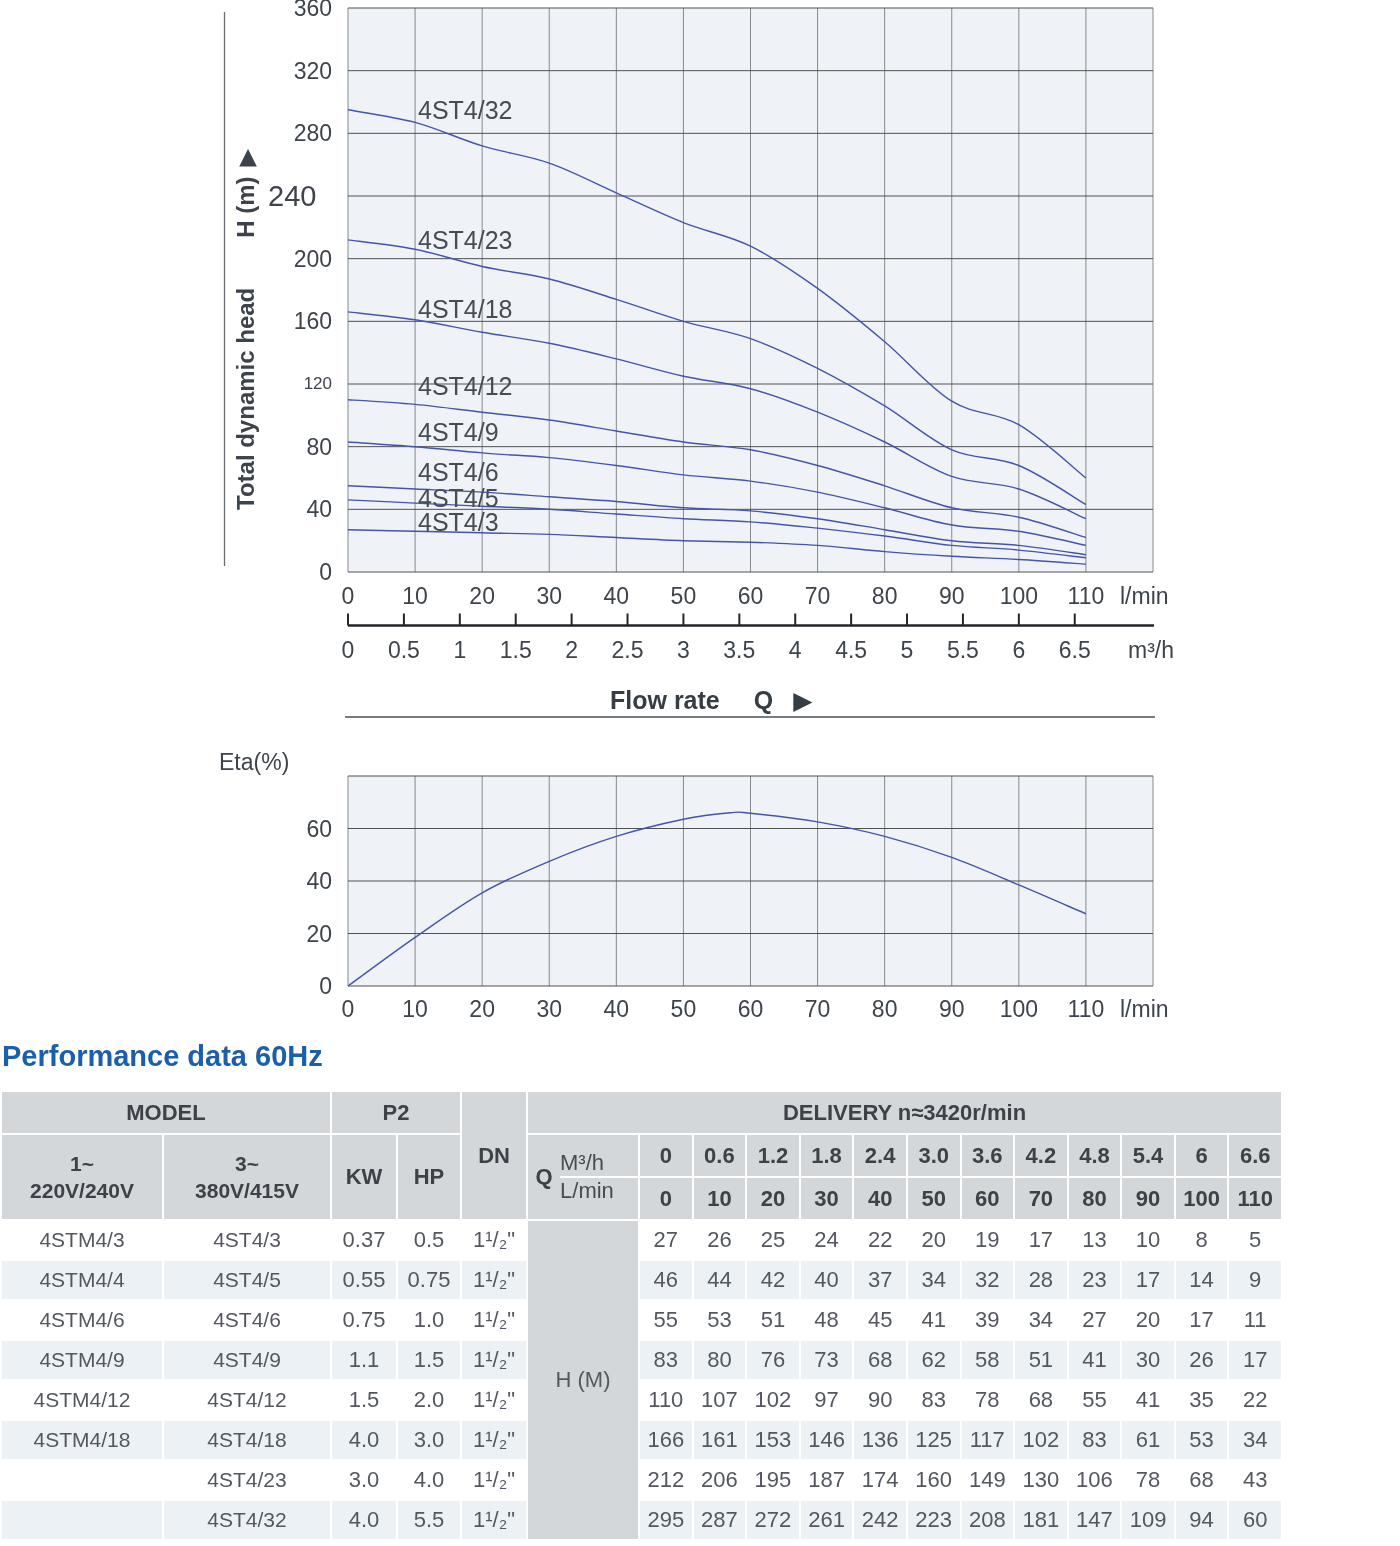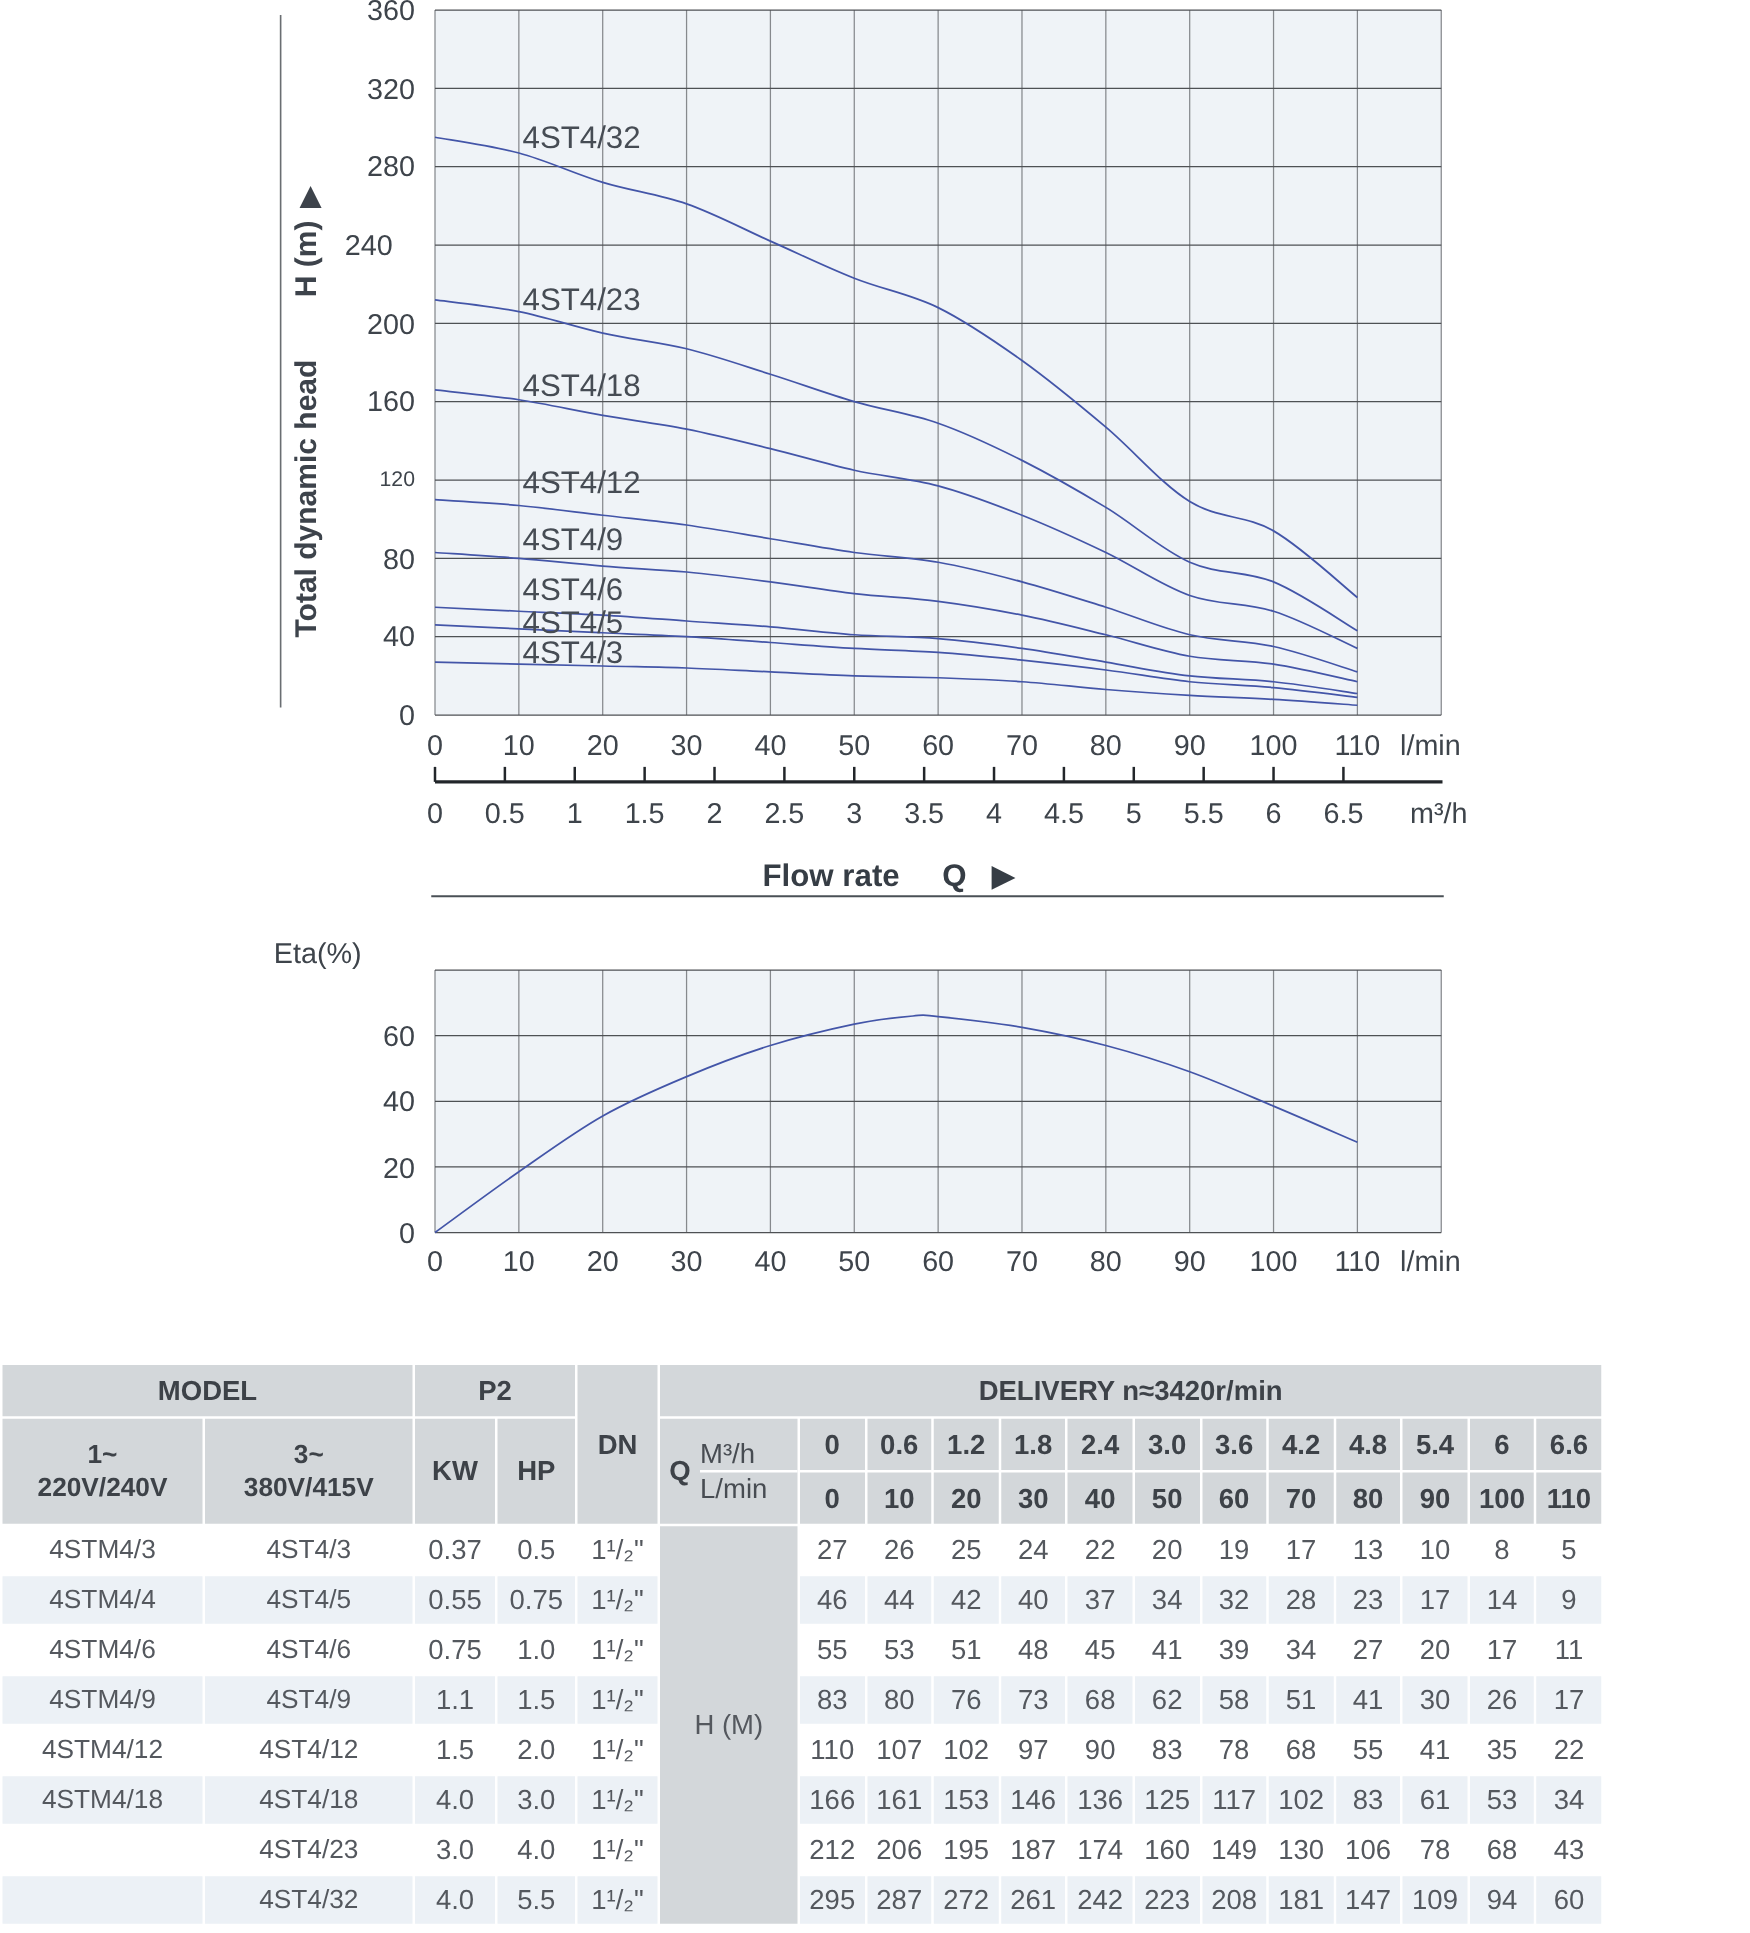--- a/index.html
+++ b/index.html
@@ -149,21 +149,21 @@
 
   <div class="eta-label">Eta(%)</div>
 
   <div id="labels">
       <div class="lab" style="left: 258px; top: 559px; width: 74px; text-align: right; font-size: 23px;">0</div>
       <div class="lab" style="left: 258px; top: 496.333px; width: 74px; text-align: right; font-size: 23px;">40</div>
       <div class="lab" style="left: 258px; top: 433.667px; width: 74px; text-align: right; font-size: 23px;">80</div>
       <div class="lab" style="left: 258px; top: 371px; width: 74px; text-align: right; font-size: 17px;">120</div>
       <div class="lab" style="left: 258px; top: 308.333px; width: 74px; text-align: right; font-size: 23px;">160</div>
       <div class="lab" style="left: 258px; top: 245.667px; width: 74px; text-align: right; font-size: 23px;">200</div>
-      <div class="lab" style="left: 258px; top: 183px; width: 74px; text-align: center; font-size: 23px;">240</div>
+      <div class="lab" style="left: 268px; top: 183px; width: 74px; text-align: left; font-size: 29px;">240</div>
       <div class="lab" style="left: 258px; top: 120.333px; width: 74px; text-align: right; font-size: 23px;">280</div>
       <div class="lab" style="left: 258px; top: 57.6667px; width: 74px; text-align: right; font-size: 23px;">320</div>
       <div class="lab" style="left: 258px; top: -5px; width: 74px; text-align: right; font-size: 23px;">360</div>
       <div class="lab" style="left: 313px; top: 583px; width: 70px; text-align: center; font-size: 23px;">0</div>
       <div class="lab" style="left: 380.083px; top: 583px; width: 70px; text-align: center; font-size: 23px;">10</div>
       <div class="lab" style="left: 447.167px; top: 583px; width: 70px; text-align: center; font-size: 23px;">20</div>
       <div class="lab" style="left: 514.25px; top: 583px; width: 70px; text-align: center; font-size: 23px;">30</div>
       <div class="lab" style="left: 581.333px; top: 583px; width: 70px; text-align: center; font-size: 23px;">40</div>
       <div class="lab" style="left: 648.417px; top: 583px; width: 70px; text-align: center; font-size: 23px;">50</div>
       <div class="lab" style="left: 715.5px; top: 583px; width: 70px; text-align: center; font-size: 23px;">60</div>
@@ -208,20 +208,21 @@
       <div class="lab" style="left: 648.417px; top: 996px; width: 70px; text-align: center; font-size: 23px;">50</div>
       <div class="lab" style="left: 715.5px; top: 996px; width: 70px; text-align: center; font-size: 23px;">60</div>
       <div class="lab" style="left: 782.583px; top: 996px; width: 70px; text-align: center; font-size: 23px;">70</div>
       <div class="lab" style="left: 849.667px; top: 996px; width: 70px; text-align: center; font-size: 23px;">80</div>
       <div class="lab" style="left: 916.75px; top: 996px; width: 70px; text-align: center; font-size: 23px;">90</div>
       <div class="lab" style="left: 983.833px; top: 996px; width: 70px; text-align: center; font-size: 23px;">100</div>
       <div class="lab" style="left: 1050.92px; top: 996px; width: 70px; text-align: center; font-size: 23px;">110</div>
       <div class="lab" style="left: 1120px; top: 996px; font-size: 23px;">l/min</div>
     </div>
 
+  <div class="tbl-title">Performance data 60Hz</div>
 
   <table class="perf">
     <colgroup>
       <col style="width:160px">
         <col style="width:166px">
         <col style="width:64px">
       <col style="width:62px">
         <col style="width:64px">
         <col style="width:110px">
     </colgroup>

